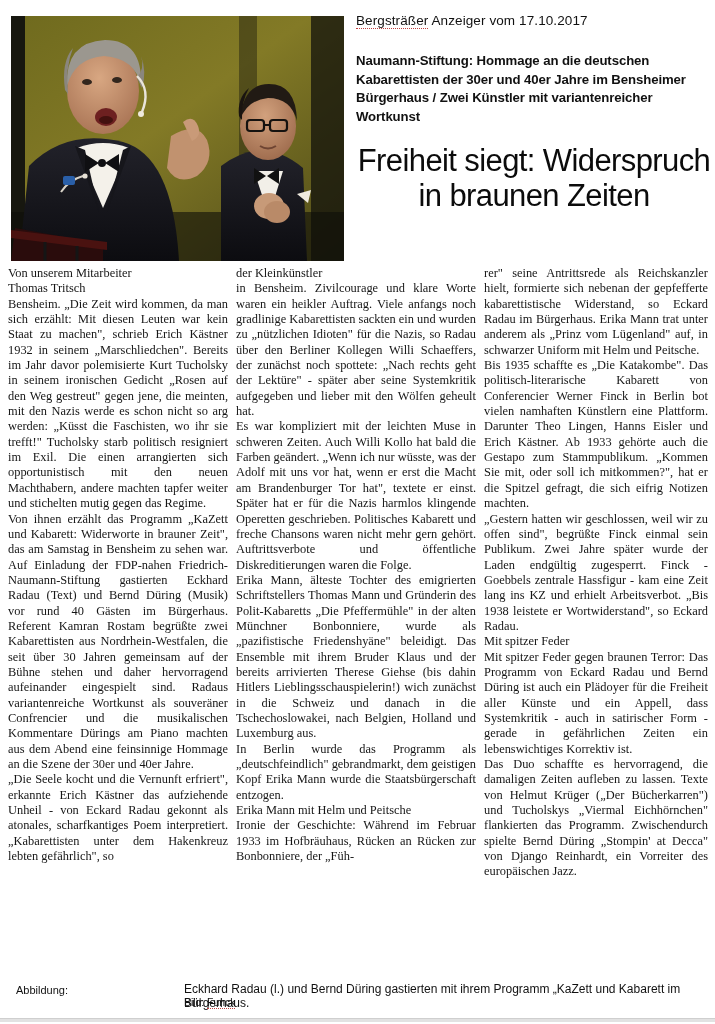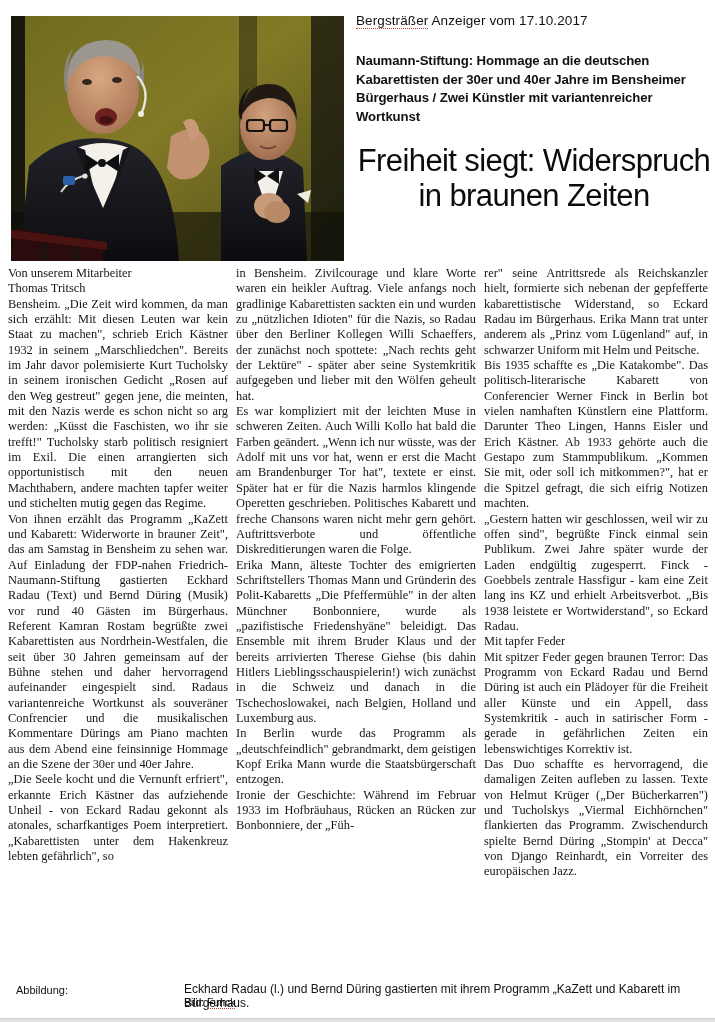--- a/index.html
+++ b/index.html
@@ -283,32 +283,34 @@
 
     <div class="col col1">
       <p class="byline">Von unserem Mitarbeiter</p>
       <p class="byline">Thomas Tritsch</p>
       <p>Bensheim. „Die Zeit wird kommen, da man sich erzählt: Mit diesen Leuten war kein Staat zu machen", schrieb Erich Kästner 1932 in seinem „Marschliedchen". Bereits im Jahr davor polemisierte Kurt Tucholsky in seinem ironischen Gedicht „Rosen auf den Weg gestreut" gegen jene, die meinten, mit den Nazis werde es schon nicht so arg werden: „Küsst die Faschisten, wo ihr sie trefft!" Tucholsky starb politisch resigniert im Exil. Die einen arrangierten sich opportunistisch mit den neuen Machthabern, andere machten tapfer weiter und stichelten mutig gegen das Regime.</p>
       <p>Von ihnen erzählt das Programm „KaZett und Kabarett: Widerworte in brauner Zeit", das am Samstag in Bensheim zu sehen war. Auf Einladung der FDP-nahen Friedrich-Naumann-Stiftung gastierten Eckhard Radau (Text) und Bernd Düring (Musik) vor rund 40 Gästen im Bürgerhaus. Referent Kamran Rostam begrüßte zwei Kabarettisten aus Nordrhein-Westfalen, die seit über 30 Jahren gemeinsam auf der Bühne stehen und daher hervorragend aufeinander eingespielt sind. Radaus variantenreiche Wortkunst als souveräner Confrencier und die musikalischen Kommentare Dürings am Piano machten aus dem Abend eine feinsinnige Hommage an die Szene der 30er und 40er Jahre.</p>
       <p>„Die Seele kocht und die Vernunft erfriert", erkannte Erich Kästner das aufziehende Unheil - von Eckard Radau gekonnt als atonales, scharfkantiges Poem interpretiert. „Kabarettisten unter dem Hakenkreuz lebten gefährlich", so</p>
     </div>
 
     <div class="col col2">
+      <p>der Kleinkünstler</p>
       <p>in Bensheim. Zivilcourage und klare Worte waren ein heikler Auftrag. Viele anfangs noch gradlinige Kabarettisten sackten ein und wurden zu „nützlichen Idioten" für die Nazis, so Radau über den Berliner Kollegen Willi Schaeffers, der zunächst noch spottete: „Nach rechts geht der Lektüre" - später aber seine Systemkritik aufgegeben und lieber mit den Wölfen geheult hat.</p>
       <p>Es war kompliziert mit der leichten Muse in schweren Zeiten. Auch Willi Kollo hat bald die Farben geändert. „Wenn ich nur wüsste, was der Adolf mit uns vor hat, wenn er erst die Macht am Brandenburger Tor hat", textete er einst. Später hat er für die Nazis harmlos klingende Operetten geschrieben. Politisches Kabarett und freche Chansons waren nicht mehr gern gehört. Auftrittsverbote und öffentliche Diskreditierungen waren die Folge.</p>
       <p>Erika Mann, älteste Tochter des emigrierten Schriftstellers Thomas Mann und Gründerin des Polit-Kabaretts „Die Pfeffermühle" in der alten Münchner Bonbonniere, wurde als „pazifistische Friedenshyäne" beleidigt. Das Ensemble mit ihrem Bruder Klaus und der bereits arrivierten Therese Giehse (bis dahin Hitlers Lieblingsschauspielerin!) wich zunächst in die Schweiz und danach in die Tschechoslowakei, nach Belgien, Holland und Luxemburg aus.</p>
       <p>In Berlin wurde das Programm als „deutschfeindlich" gebrandmarkt, dem geistigen Kopf Erika Mann wurde die Staatsbürgerschaft entzogen.</p>
+      <p>Erika Mann mit Helm und Peitsche</p>
       <p>Ironie der Geschichte: Während im Februar 1933 im Hofbräuhaus, Rücken an Rücken zur Bonbonniere, der „Füh-</p>
     </div>
 
     <div class="col col3">
       <p>rer" seine Antrittsrede als Reichskanzler hielt, formierte sich nebenan der gepfefferte kabarettistische Widerstand, so Eckard Radau im Bürgerhaus. Erika Mann trat unter anderem als „Prinz vom Lügenland" auf, in schwarzer Uniform mit Helm und Peitsche.</p>
       <p>Bis 1935 schaffte es „Die Katakombe". Das politisch-literarische Kabarett von Conferencier Werner Finck in Berlin bot vielen namhaften Künstlern eine Plattform. Darunter Theo Lingen, Hanns Eisler und Erich Kästner. Ab 1933 gehörte auch die Gestapo zum Stammpublikum. „Kommen Sie mit, oder soll ich mitkommen?", hat er die Spitzel gefragt, die sich eifrig Notizen machten.</p>
       <p>„Gestern hatten wir geschlossen, weil wir zu offen sind", begrüßte Finck einmal sein Publikum. Zwei Jahre später wurde der Laden endgültig zugesperrt. Finck - Goebbels zentrale Hassfigur - kam eine Zeit lang ins KZ und erhielt Arbeitsverbot. „Bis 1938 leistete er Wortwiderstand", so Eckard Radau.</p>
-      <p>Mit tapfer Feder</p>
+      <p>Mit spitzer Feder</p>
       <p>Mit spitzer Feder gegen braunen Terror: Das Programm von Eckard Radau und Bernd Düring ist auch ein Plädoyer für die Freiheit aller Künste und ein Appell, dass Systemkritik - auch in satirischer Form - gerade in gefährlichen Zeiten ein lebenswichtiges Korrektiv ist.</p>
       <p>Das Duo schaffte es hervorragend, die damaligen Zeiten aufleben zu lassen. Texte von Helmut Krüger („Der Bücherkarren") und Tucholskys „Viermal Eichhörnchen" flankierten das Programm. Zwischendurch spielte Bernd Düring „Stompin' at Decca" von Django Reinhardt, ein Vorreiter des europäischen Jazz.</p>
     </div>
 
   </div>
 
   <div class="footer">
     <div class="footer-label">Abbildung:</div>
     <div class="footer-caption">Eckhard Radau (l.) und Bernd Düring gastierten mit ihrem Programm „KaZett und Kabarett im Bürgerhaus.</div>
     <div class="footer-credit"><span>Bild: </span><span class="sq-red">Funck</span></div>

